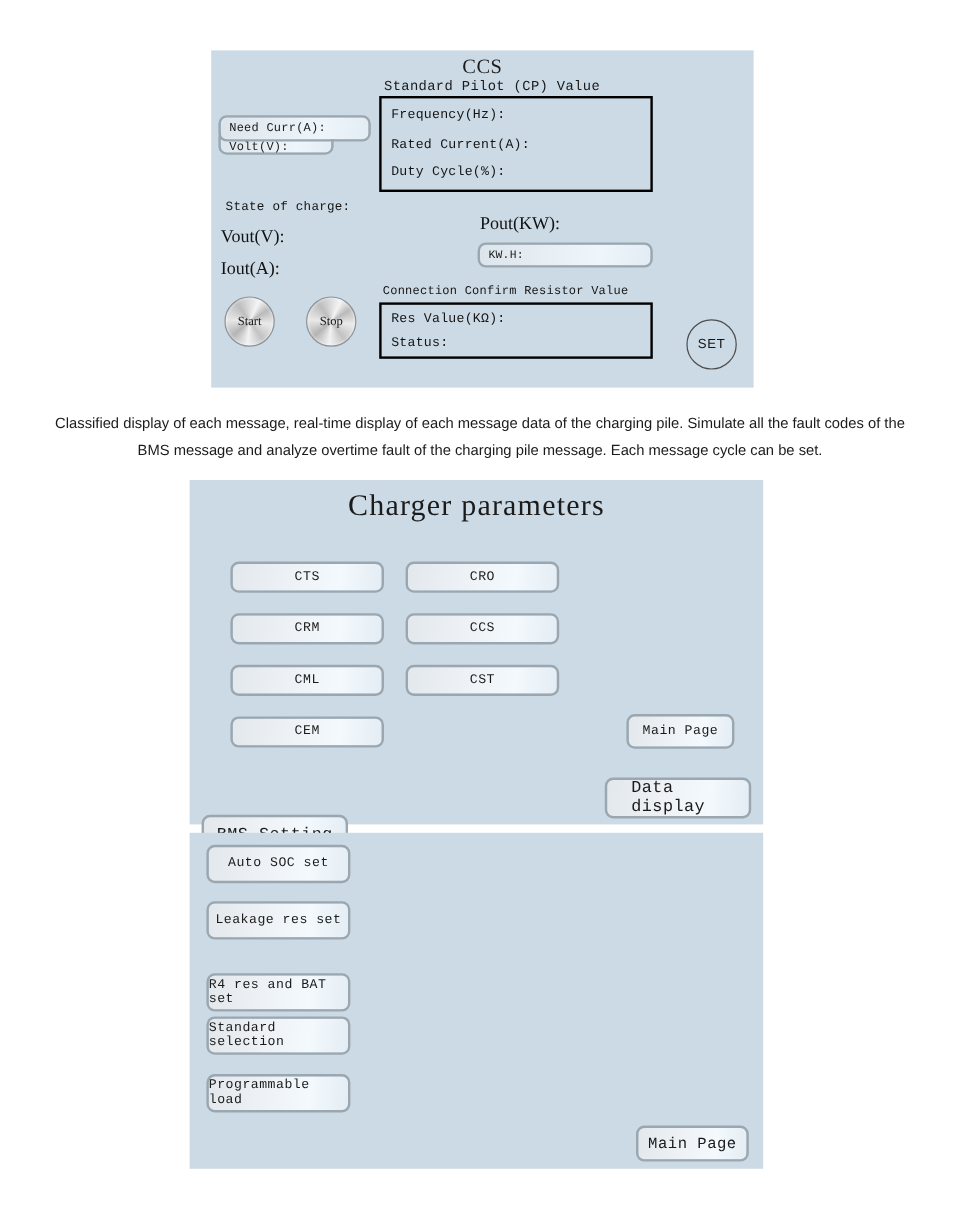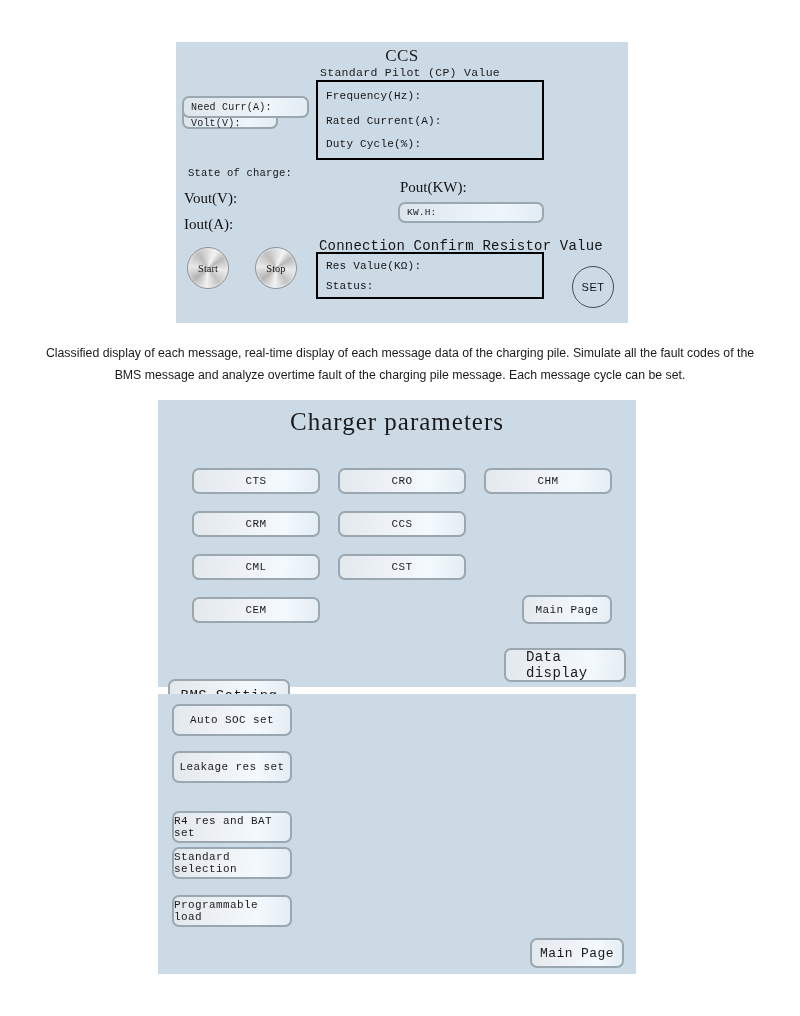--- a/index.html
+++ b/index.html
@@ -142,21 +142,21 @@
     font-family: "Liberation Sans", sans-serif;
     font-size: 11px;
     color: #141414;
     letter-spacing: .5px;
   }
 
   .ccr-label {
     position: absolute;
     left: 143px; top: 196px;
     font-family: "Liberation Mono", monospace;
-    font-size: 14px;
+    font-size: 10px;
     color: #151515;
     letter-spacing: .2px;
   }
   .ccr-box {
     position: absolute;
     left: 140px; top: 210px;
     width: 228px; height: 47px;
     background: #ccdae5;
     border: 2px solid #000000;
   }
@@ -294,21 +294,20 @@
 </div>
 
 <div class="caption">Classified display of each message, real-time display of each message data of the charging pile. Simulate all the fault codes of the BMS message and analyze overtime fault of the charging pile message. Each message cycle can be set.</div>
 
 <div class="panel-params">
 
   <div class="params-title">Charger parameters</div>
 
   <div class="ui-btn pb col1 row1">CTS</div>
   <div class="ui-btn pb col2 row1">CRO</div>
-  <div class="ui-btn pb col3 row1">CHM</div>
 
   <div class="ui-btn pb col1 row2">CRM</div>
   <div class="ui-btn pb col2 row2">CCS</div>
 
   <div class="ui-btn pb col1 row3">CML</div>
   <div class="ui-btn pb col2 row3">CST</div>
 
   <div class="ui-btn pb col1 row4">CEM</div>
 
   <div class="ui-btn btn-mainpage-2">Main Page</div>

